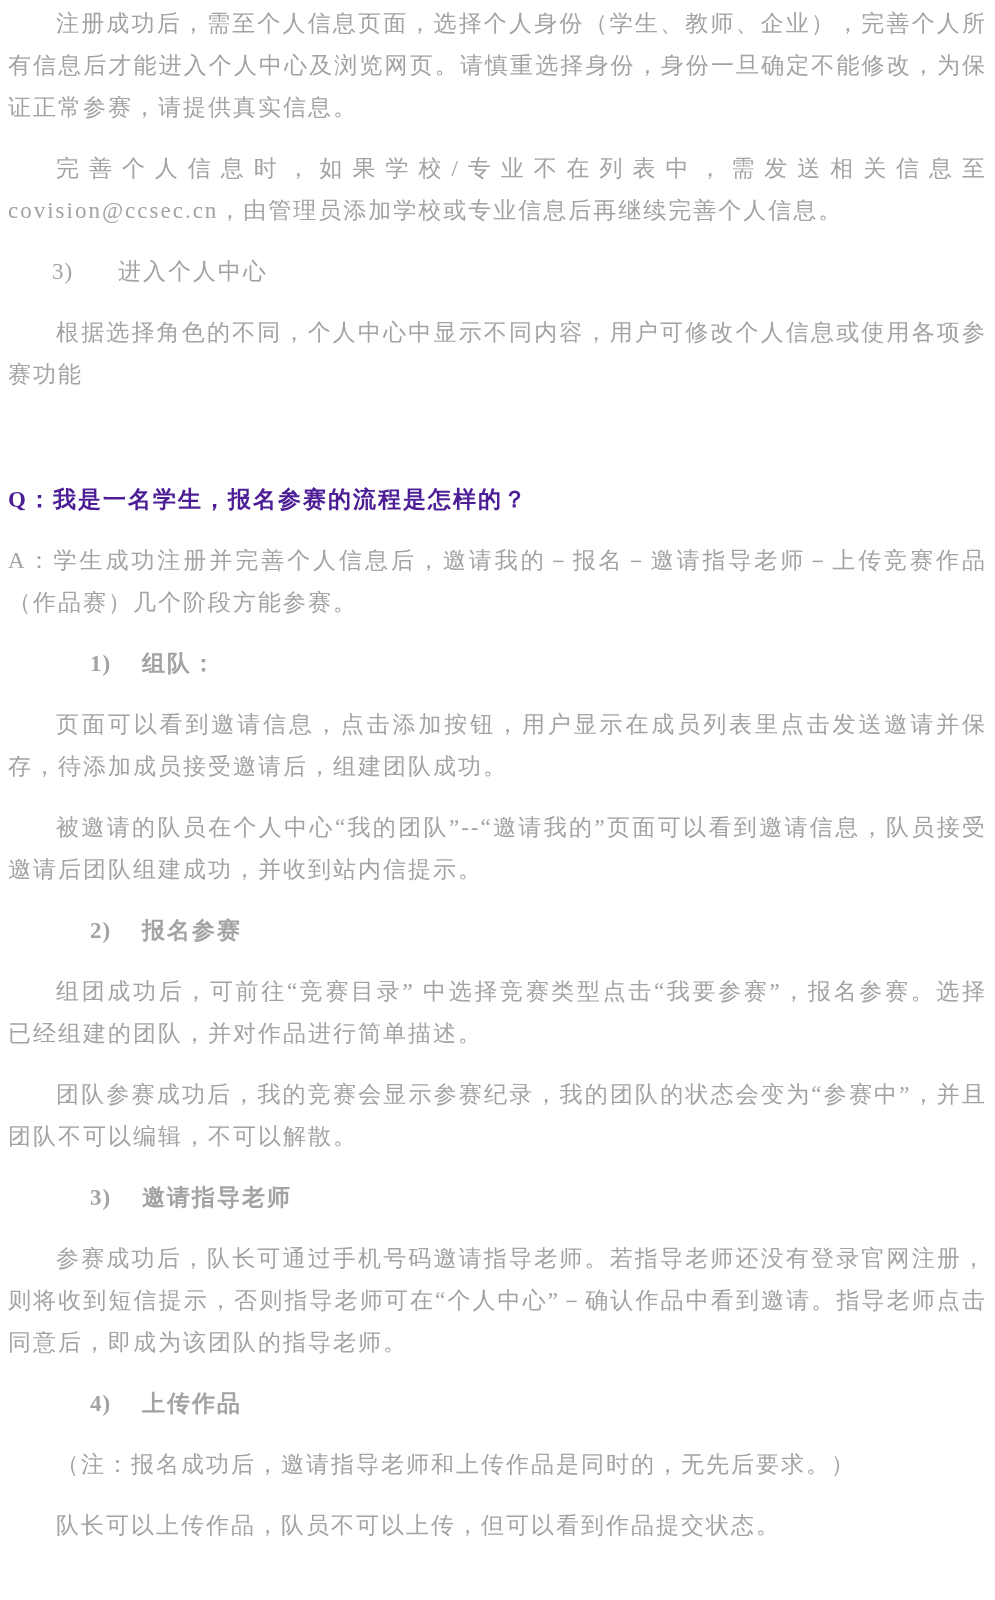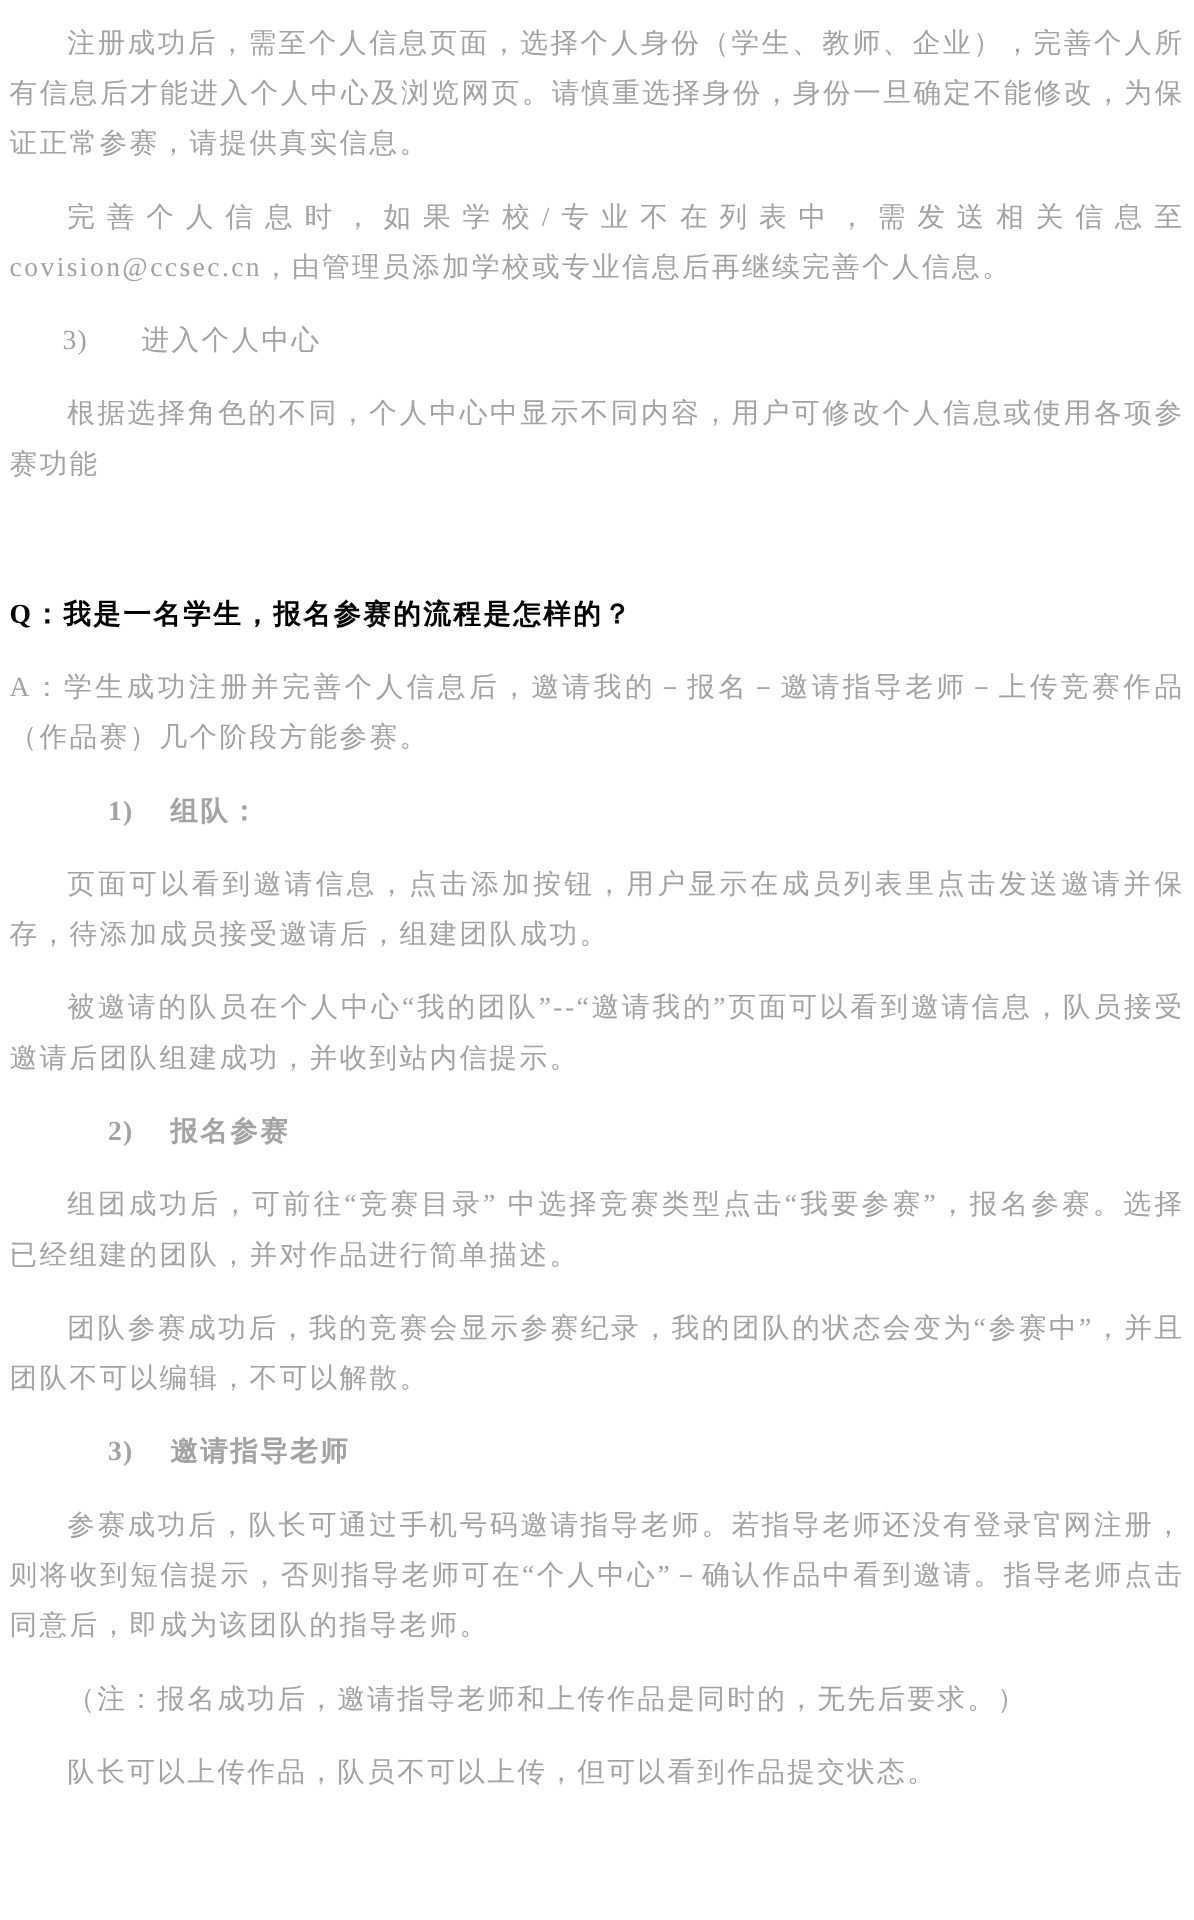--- a/index.html
+++ b/index.html
@@ -5,41 +5,41 @@
   html, body {
     margin: 0;
     padding: 0;
     background: #ffffff;
   }
   .doc {
     position: relative;
     width: 995px;
     height: 1600px;
     box-sizing: border-box;
-    padding: 15px 8px 0 8px;
+    padding: 3px 8px 0 8px;
     overflow: hidden;
     background: #ffffff;
     font-family: "Liberation Serif", "DejaVu Serif", serif;
     font-size: 23px;
     letter-spacing: 2px;
     line-height: 42px;
     color: #a3a3a3;
     text-align: justify;
   }
   .para {
     margin: 0 0 19px 0;
     text-indent: 48px;
   }
   .qa {
     margin: 0 0 19px 0;
     text-indent: 0;
   }
   .q-line {
     font-weight: bold;
-    color: #000000;
+    color: #4c1d95;
   }
   .h-top {
     margin: 0 0 19px 0;
     padding-left: 44px;
     text-indent: 0;
   }
   .h-top .num {
     display: inline-block;
     min-width: 66px;
     letter-spacing: 1px;
@@ -89,18 +89,19 @@
   <p class="h-sub"><span class="num">2)</span><span>报名参赛</span></p>
 
   <p class="para">组团成功后，可前往“竞赛目录” 中选择竞赛类型点击“我要参赛”，报名参赛。选择已经组建的团队，并对作品进行简单描述。</p>
 
   <p class="para">团队参赛成功后，我的竞赛会显示参赛纪录，我的团队的状态会变为“参赛中”，并且团队不可以编辑，不可以解散。</p>
 
   <p class="h-sub"><span class="num">3)</span><span>邀请指导老师</span></p>
 
   <p class="para">参赛成功后，队长可通过手机号码邀请指导老师。若指导老师还没有登录官网注册，则将收到短信提示，否则指导老师可在“个人中心”－确认作品中看到邀请。指导老师点击同意后，即成为该团队的指导老师。</p>
 
+  <p class="h-sub"><span class="num">4)</span><span>上传作品</span></p>
 
   <p class="para">（注：报名成功后，邀请指导老师和上传作品是同时的，无先后要求。）</p>
 
   <p class="para">队长可以上传作品，队员不可以上传，但可以看到作品提交状态。</p>
 
 </div>
 
 </body></html>

